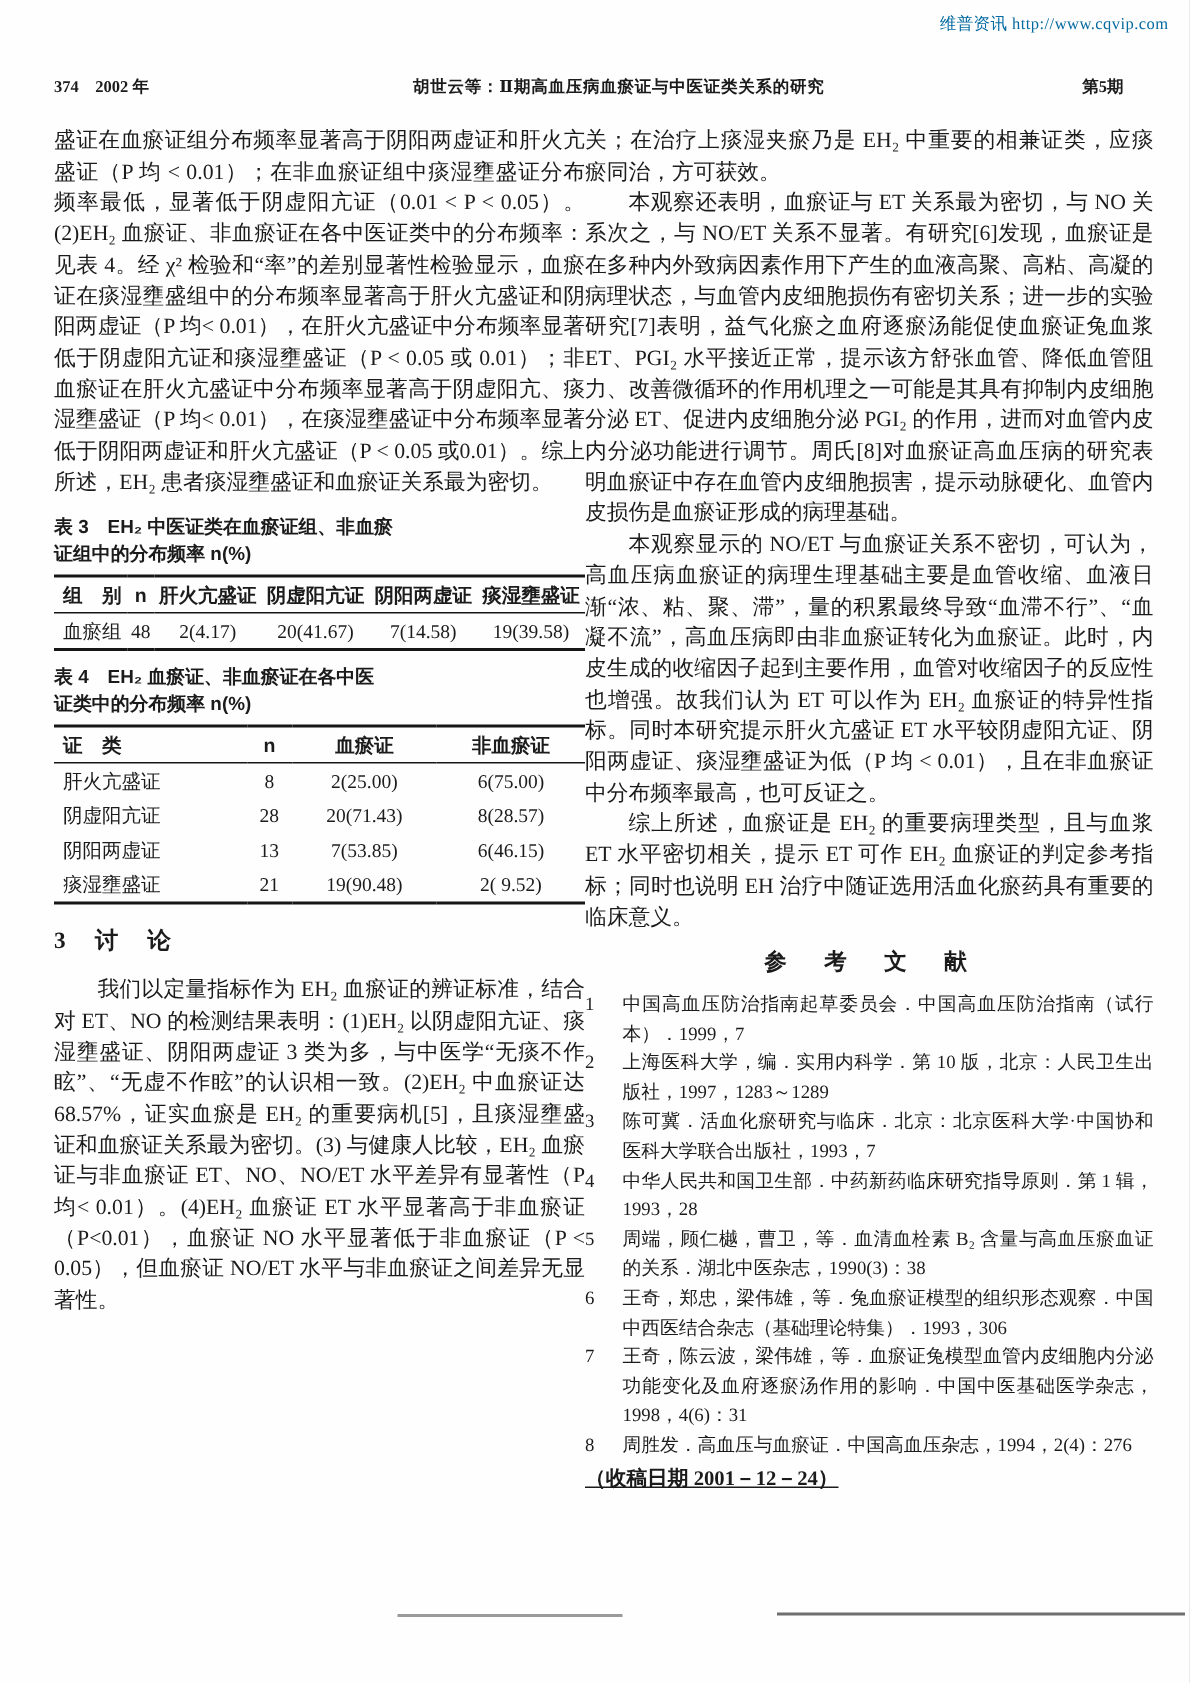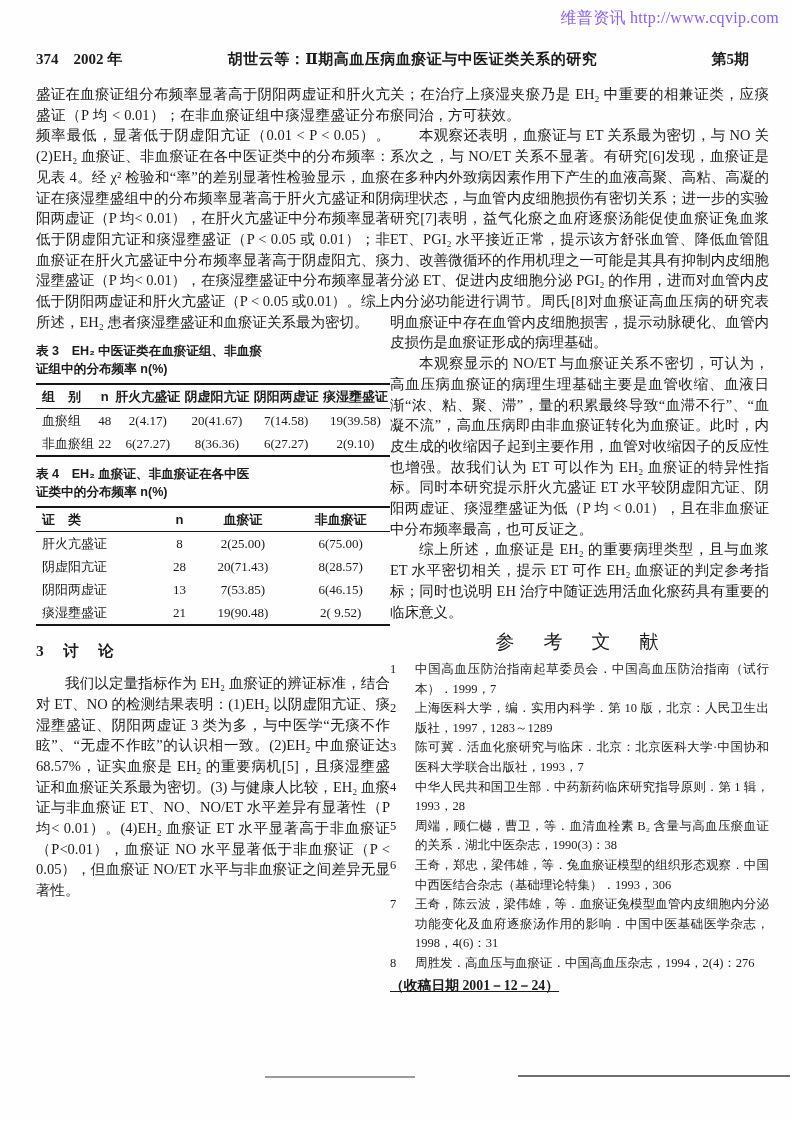--- a/index.html
+++ b/index.html
@@ -4,26 +4,26 @@
 <style>
   html,body { margin:0; padding:0; background:#d9d9d9; }
   .page {
     position:relative; width:793px; height:1122px; margin:0 auto;
     background:#fefefe; overflow:hidden;
     font-family:"Liberation Serif","DejaVu Serif",serif;
     color:#1b1b1b;
   }
   .watermark {
     position:absolute; top:8px; right:14px;
-    font-size:16px; color:#8b5cf6; letter-spacing:0.3px;
+    font-size:11px; color:#0369a1; letter-spacing:0.3px;
   }
   .header-row {
     position:absolute; top:50px; left:36px; right:26px;
     display:flex; align-items:flex-end;
-    font-weight:bold; font-size:15px; white-space:nowrap;gap:16px;
+    font-weight:bold; font-size:11px; white-space:nowrap;gap:16px;
   }
   .header-row .pageinfo { flex:0 0 150px; }
   .header-row .htitle { flex:1; text-align:center; letter-spacing:0.5px; }
   .header-row .issue { flex:0 0 110px; text-align:right; padding-right:18px; }
   .columns {
     position:absolute; top:84px; left:36px; right:24px;
     display:flex; gap:0;
   }
   .col { font-size:14.5px; line-height:20.7px; text-align:justify; }
   .col-left  { flex:0 0 354px; }
@@ -45,21 +45,21 @@
     font-weight:bold; font-family:"Liberation Sans","DejaVu Sans",sans-serif;
     border-top:2px solid #161616; border-bottom:1.2px solid #161616;
   }
   table tr:last-child td { border-bottom:2px solid #161616; }
   table th:first-child, table td:first-child { text-align:left; padding-left:6px; }
   .sec-head {
     font-weight:bold; font-size:15.5px; letter-spacing:2px;
     margin:15px 0 11px; text-indent:0 !important;
   }
   .refs-head {
-    text-align:center; font-weight:normal; font-size:19px; letter-spacing:5px;
+    text-align:center; font-weight:bold; font-size:15px; letter-spacing:5px;
     margin:10px 0 7px; text-indent:0 !important;
   }
   .ref { display:flex; font-size:12.5px; line-height:19.6px; text-align:justify; }
   .ref .num { flex:0 0 25px; }
   .ref .txt { flex:1; }
   .received {
     text-align:left; padding-right:6px; font-weight:bold; font-size:13.8px;
     margin-top:3px;
     text-decoration:underline;
   }
@@ -99,28 +99,20 @@
           <th>痰湿壅盛证</th>
         </tr>
         <tr>
           <td>血瘀组</td>
           <td>48</td>
           <td>2(4.17)</td>
           <td>20(41.67)</td>
           <td>7(14.58)</td>
           <td>19(39.58)</td>
         </tr>
-        <tr>
-          <td>非血瘀组</td>
-          <td>22</td>
-          <td>6(27.27)</td>
-          <td>8(36.36)</td>
-          <td>6(27.27)</td>
-          <td>2(9.10)</td>
-        </tr>
       </tbody>
         </table>
 
       <div class="tbl-caption">表 4　EH₂ 血瘀证、非血瘀证在各中医</div>
       <div class="tbl-caption" style="margin-top:0">证类中的分布频率 n(%)</div>
 
       <table>
         <tbody>
             <tr>
           <th>证　类</th>

